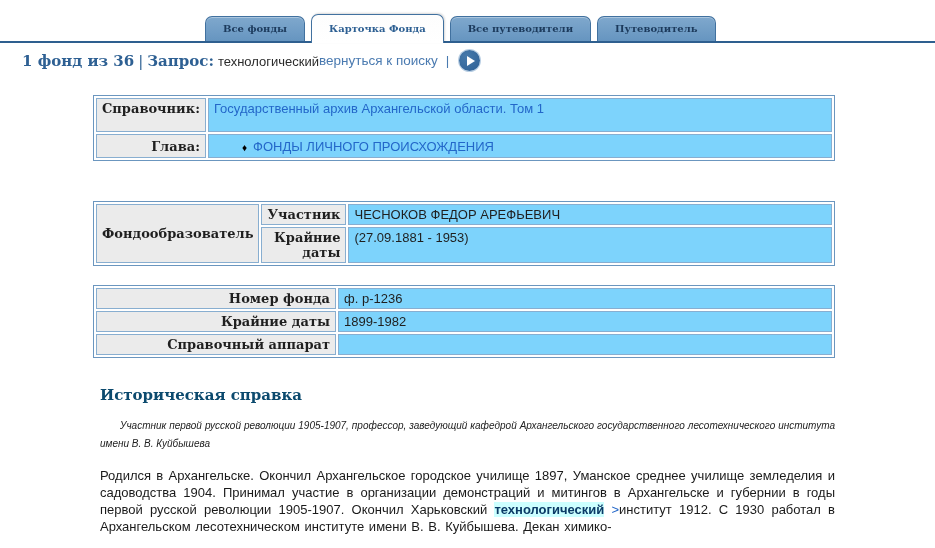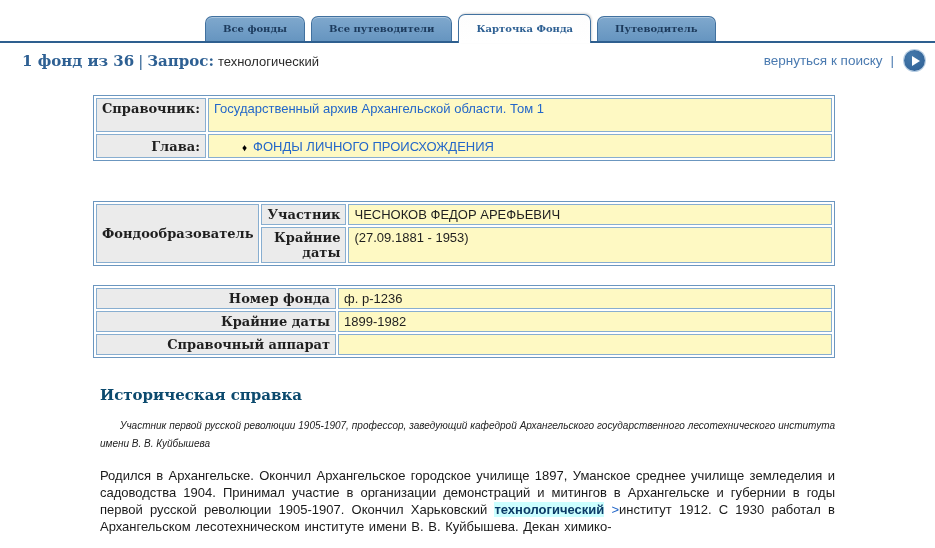--- a/index.html
+++ b/index.html
@@ -13,21 +13,21 @@
     background: linear-gradient(#7fa8cd, #6695c0);
     border: 1px solid #41719f; border-bottom: none; border-radius: 7px 7px 0 0;
     font-family: "DejaVu Serif", "Liberation Serif", serif;
     font-weight: bold; font-size: 10px; color: #1c3a5c; cursor: pointer;
     box-shadow: inset 0 1px 0 rgba(255,255,255,.35); }
   .tab.active { background: linear-gradient(#fdfdfd, #ffffff);
     color: #2e6093; padding-top: 8px; padding-bottom: 9px; margin-bottom: -2px;
     z-index: 2; box-shadow: 1px -1px 2px rgba(0,0,0,.15); }
 
   
-  .result-bar { display: flex; align-items: center; justify-content: space-between;
+  .result-bar { display: flex; align-items: center; 
     padding: 7px 10px 7px 22px; }
   .result-left { font-family: "DejaVu Serif", "Liberation Serif", serif;
     font-weight: bold; font-size: 15px; color: #2e6093; }
   .result-left .sep { font-weight: normal; color: #2e6093; padding: 0 4px; }
   .query-value { font-family: "Liberation Sans", sans-serif; font-weight: normal;
     font-size: 13px; color: #2b2b2b; margin-left: 4px; }
   .result-right { display: flex; align-items: center; font-size: 13.5px; color: #4a7ab0; }
   .back-link { color: #4a7ab0; cursor: pointer; text-decoration: none; }
   .result-right .sep { margin: 0 10px 0 8px; color: #4a7ab0; }
   .play-circle { width: 21px; height: 21px; border-radius: 50%;
@@ -40,21 +40,21 @@
 
   
   .content { margin-left: 93px; width: 742px; }
   table.grid { border-collapse: separate; border-spacing: 2px; width: 100%;
     border: 1px solid #6b96bf; background: #ffffff; }
   table.grid td { border: 1px solid #88aed0; font-size: 13px; padding: 2px 5px;
     color: #1f1f1f; margin-top: 44px; }
   td.lbl { background: #ebebeb; text-align: right;
     font-family: "DejaVu Serif", "Liberation Serif", serif;
     font-weight: bold; color: #1c3a5c; }
-  td.val { background: #fef9c3; }
+  td.val { background: #7dd3fc; }
   a.cell-link { color: #2367c9; text-decoration: none; cursor: pointer; }
 
   .t-reference { margin-top: 17px; }
   .t-reference td.lbl { width: 95px; vertical-align: top; }
   .t-reference tr.tall td { height: 34px; vertical-align: top; }
   .t-reference tr.short td { height: 24px; vertical-align: middle; }
   .bullet { color: #000; font-size: 10px; margin: 0 6px 0 28px; }
 
   .t-creator { margin-top: 40px; }
   .t-creator td.group { width: 127px; text-align: left; vertical-align: middle; }
@@ -75,22 +75,22 @@
   .body-text { margin-top: 14px; font-size: 13px; color: #1a1a1a;
     text-align: justify; line-height: 17px; word-spacing: 1px; }
   .hl { background: #ccffff; font-weight: bold; color: #0b3a66; }
   .nav-arrow { color: #2367c9; cursor: pointer; text-decoration: none; }
 </style>
 </head>
 <body>
 
 <div class="tabbar">
   <div class="tab">Все фонды</div>
+  <div class="tab active">Карточка Фонда</div>
   <div class="tab">Все путеводители</div>
-  <div class="tab active">Карточка Фонда</div>
   <div class="tab">Путеводитель</div>
 </div>
 
 <div class="result-bar">
   <div class="result-left">
     <span>1 фонд из 36</span><span class="sep">|</span><span>Запрос:</span><span class="query-value">технологический</span>
   </div>
   <div class="result-right">
     <a class="back-link">вернуться к поиску</a>
     <span class="sep">|</span>

